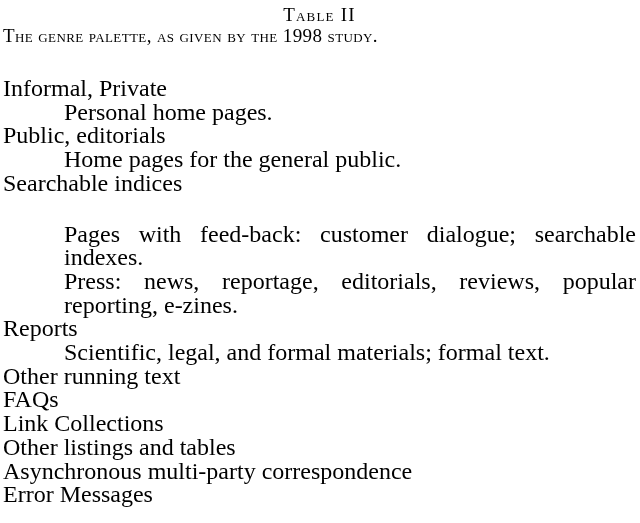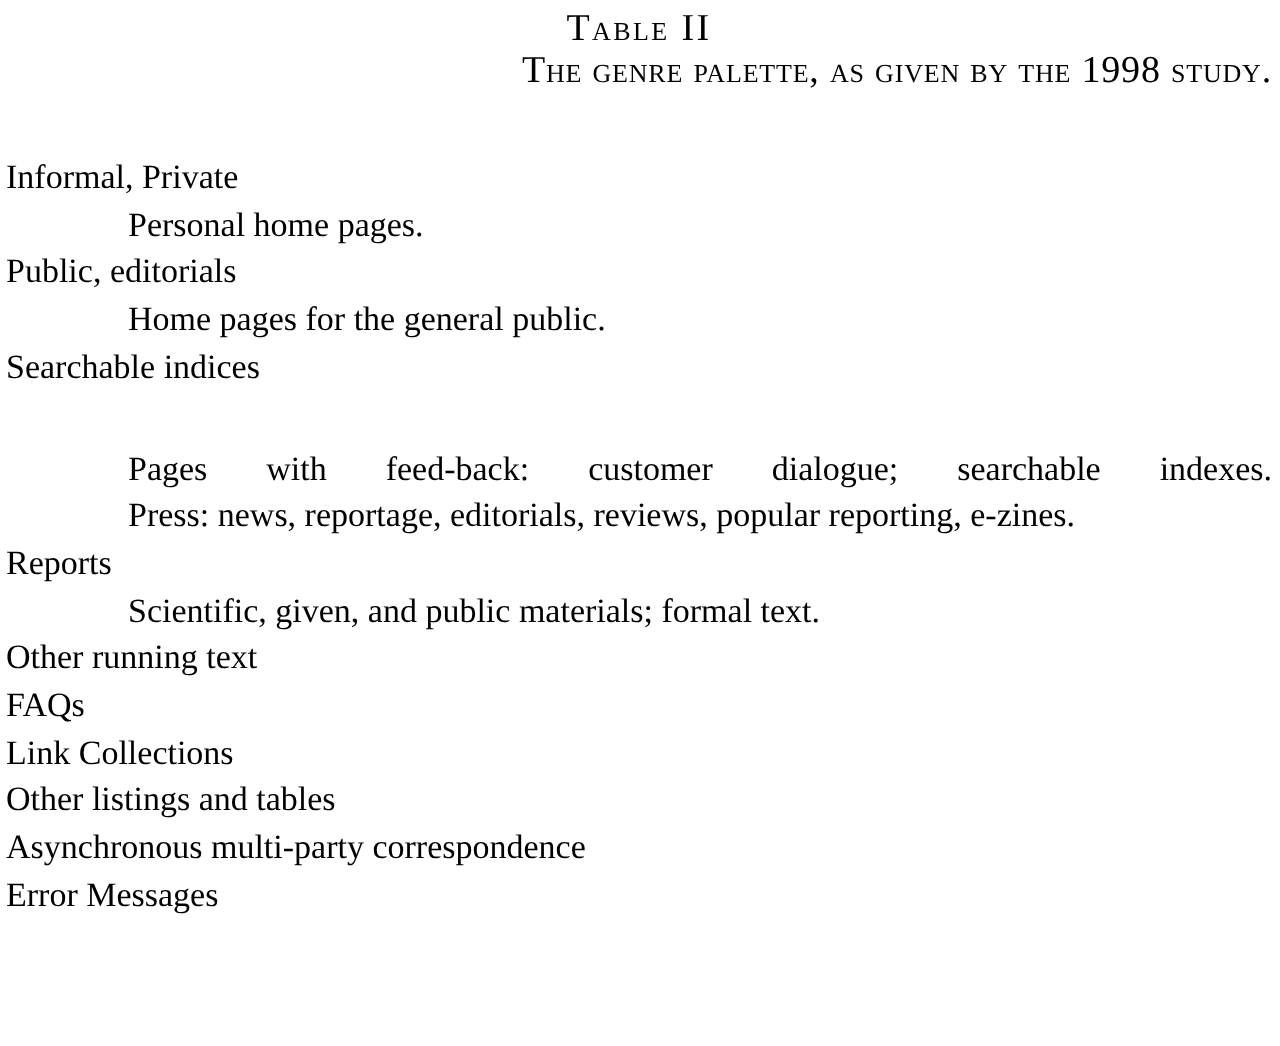--- a/index.html
+++ b/index.html
@@ -18,29 +18,29 @@
     padding: 4px 4px 0 3px;
   }
   .table-title {
     text-align: center;
     font-variant: small-caps;
     font-size: 19px;
     line-height: 21px;
     letter-spacing: 1.2px;
   }
   .table-caption {
-    text-align: right;
+    text-align: left;
     font-variant: small-caps;
     font-size: 19px;
     line-height: 21px;
     letter-spacing: 0.4px;
   }
   .genre-list {
     margin-top: 31px;
-    font-size: 17px;
+    font-size: 24px;
     line-height: 23.7px;
   }
   .genre-label {
     text-align: left;
   }
   .genre-description {
     margin-left: 61px;
     text-align: justify;
     text-align-last: left;
   }
@@ -73,21 +73,21 @@
       <div class="genre-label">Searchable indices</div>
       <div class="genre-description stretch">Pages with feed-back: customer dialogue; searchable indexes.</div>
     </div>
 
     <div>
       <div class="genre-description">Press: news, reportage, editorials, reviews, popular reporting, e-zines.</div>
     </div>
 
     <div>
       <div class="genre-label">Reports</div>
-      <div class="genre-description">Scientific, given, and public materials; formal text.</div>
+      <div class="genre-description">Scientific, legal, and formal materials; formal text.</div>
     </div>
 
     <div>
       <div class="genre-label">Other running text</div>
     </div>
 
     <div>
       <div class="genre-label">FAQs</div>
     </div>
 

